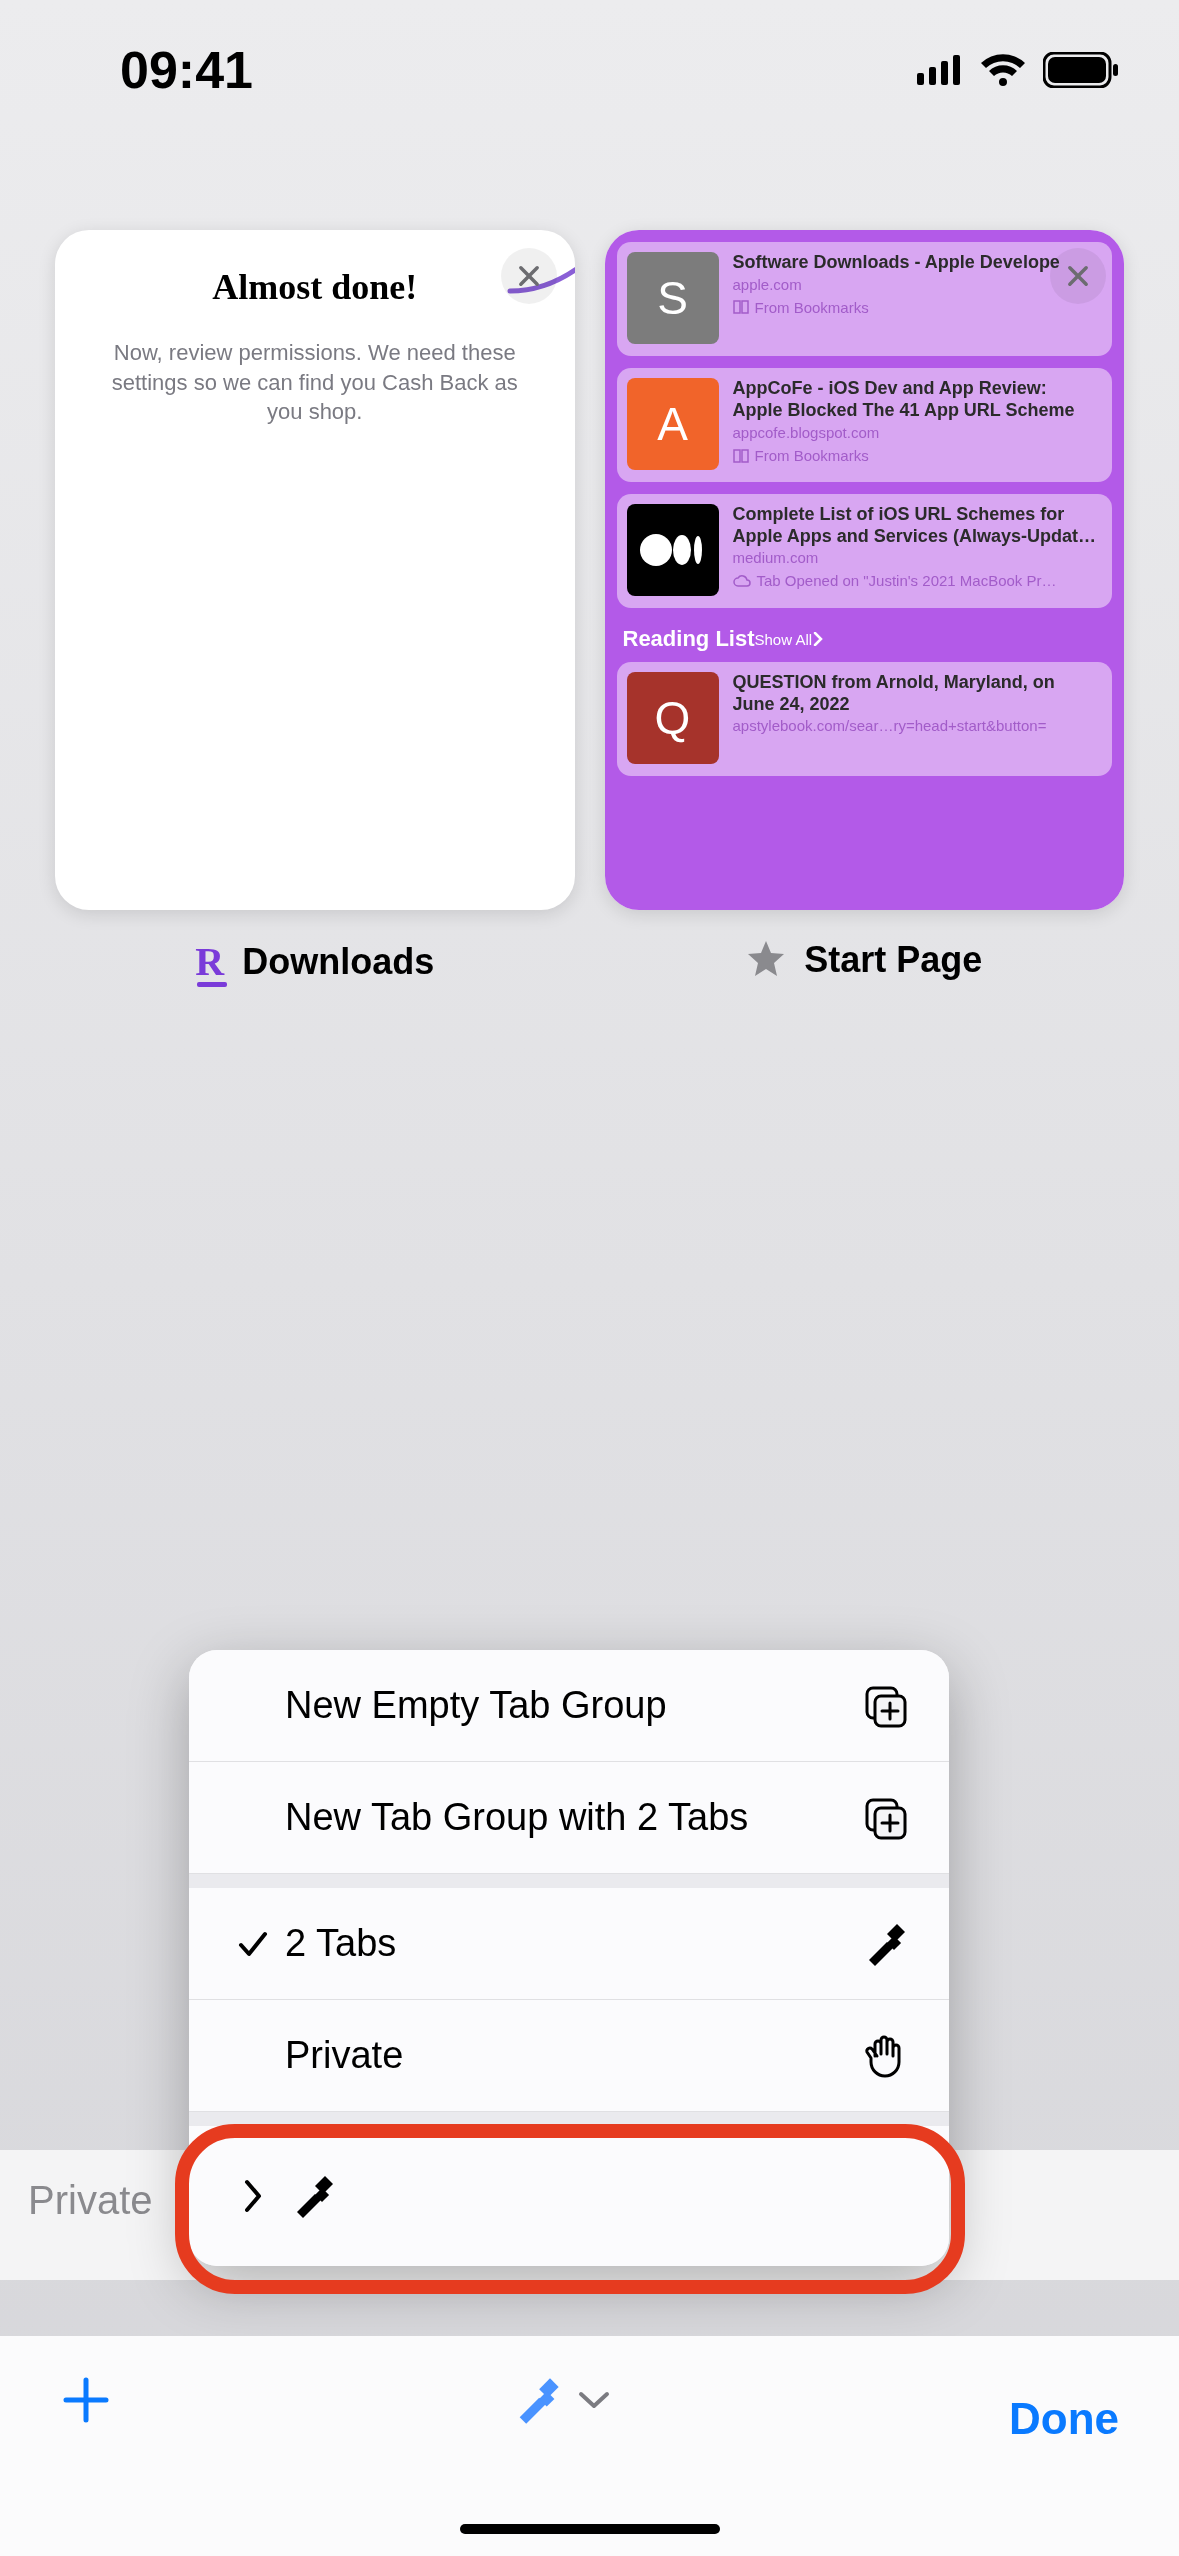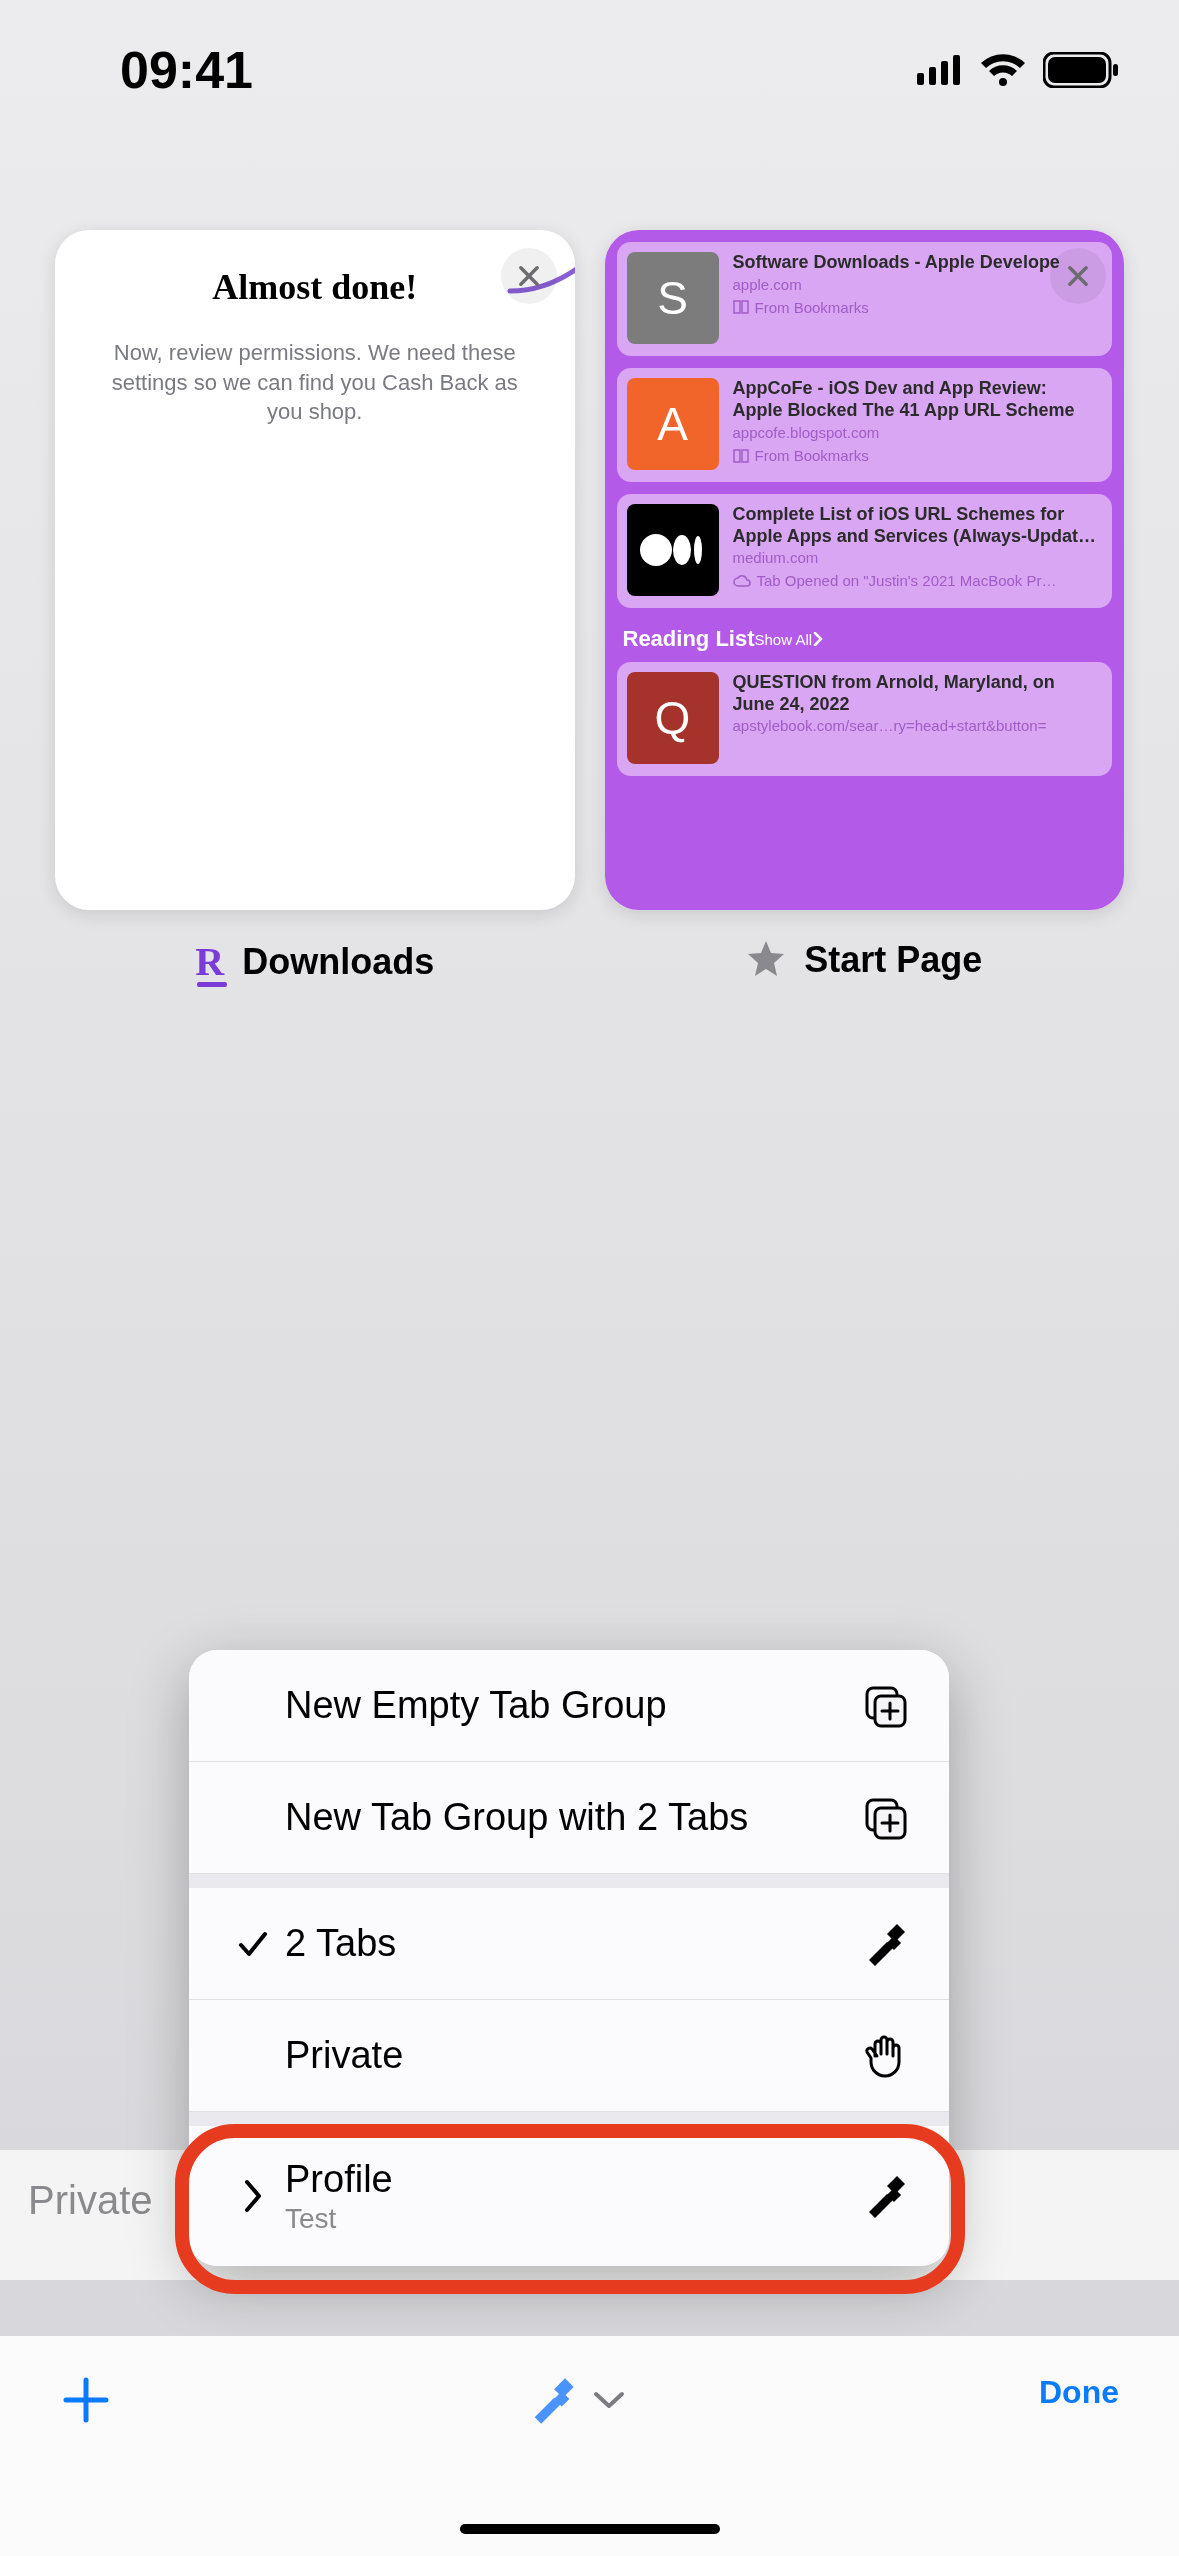--- a/index.html
+++ b/index.html
@@ -104,21 +104,21 @@
     position:absolute; left:28px; top:2178px; font-size:40px; color:#8a8a8e;
   }
   .toolbar {
     position:absolute; left:0; right:0; bottom:0; height:220px;
     background: rgba(255,255,255,0.9);
     display:flex; align-items:flex-start; justify-content:space-between;
     padding: 38px 60px 0;
   }
   .toolbar .plus svg { width:52px; height:52px; }
   .toolbar .center { display:flex; align-items:center; gap:14px; }
-  .toolbar .done { font-size:32px; color:#0a7aff; font-weight:600; }
+  .toolbar .done { font-size:44px; color:#0a7aff; font-weight:600;margin-top:20px; }
 
   .home-indicator {
     position:absolute; bottom:22px; left:50%; transform:translateX(-50%);
     width:260px; height:10px; background:#000; border-radius:6px;
   }
 </style>
 </head>
 <body>
 
 <div class="status-bar">
@@ -309,24 +309,20 @@
         </svg>
     </div>
   </div>
   <div class="popup-gap"></div>
   <div class="popup-row" style="height:140px">
     <div class="lead">
       <svg width="28" height="36" viewBox="0 0 28 36">
           <path d="M8 4 L20 18 L8 32" stroke="#000" stroke-width="4" fill="none" stroke-linecap="round" stroke-linejoin="round"></path>
         </svg>
     </div>
-    <div class="label">
-      <span>Profile</span>
-      <span class="sub">Test</span>
-    </div>
     <div class="trail">
       <svg width="48" height="48" viewBox="0 0 48 48">
           <path d="M8 40 L26 22 L32 28 L14 46 Z" fill="#000"></path>
           <path d="M26 14 L36 4 L44 12 L34 22 Z" fill="#000"></path>
           <rect x="28" y="18" width="10" height="10" transform="rotate(45 33 23)" fill="#000"></rect>
         </svg>
     </div>
   </div>
 </div>
 

